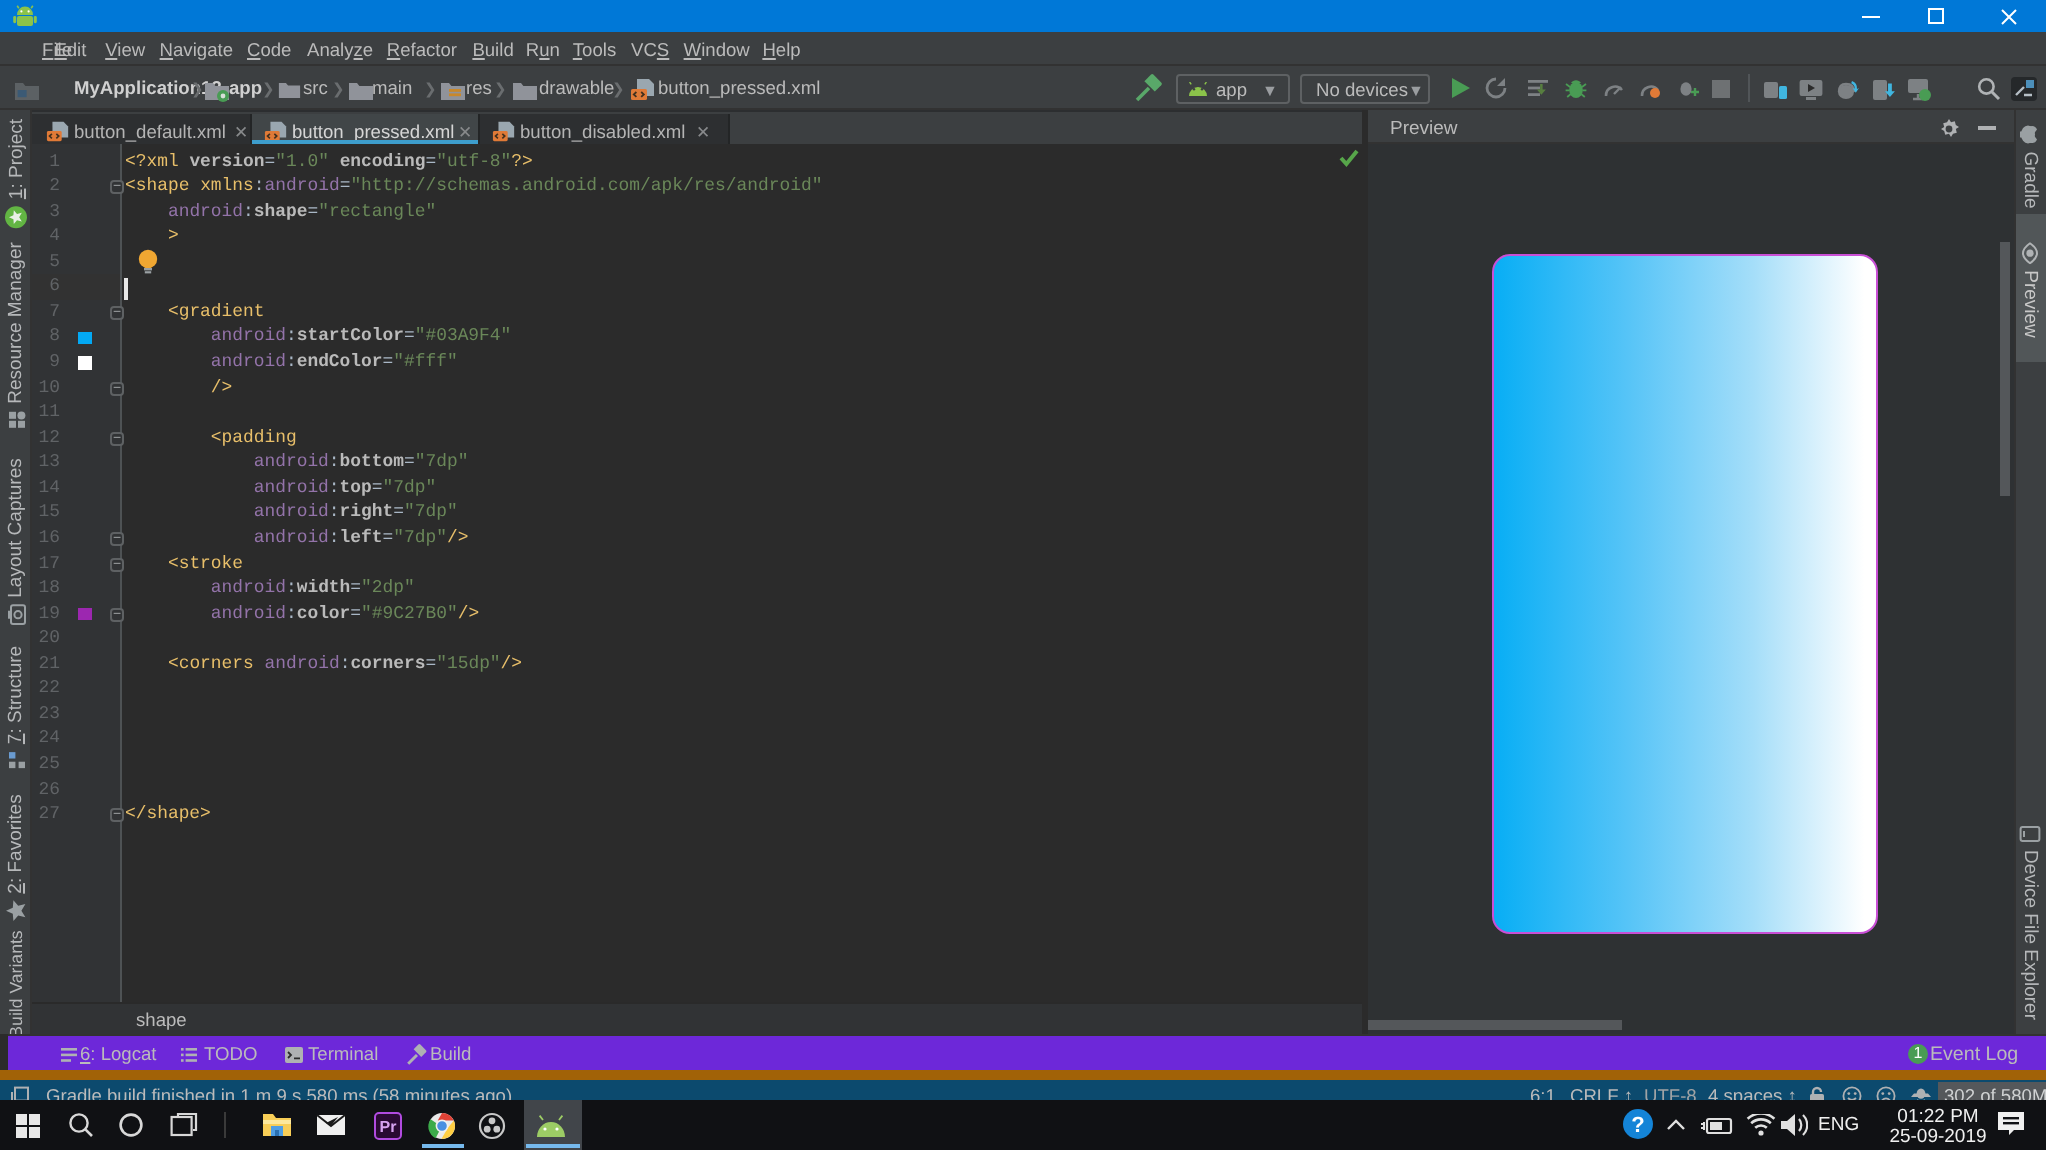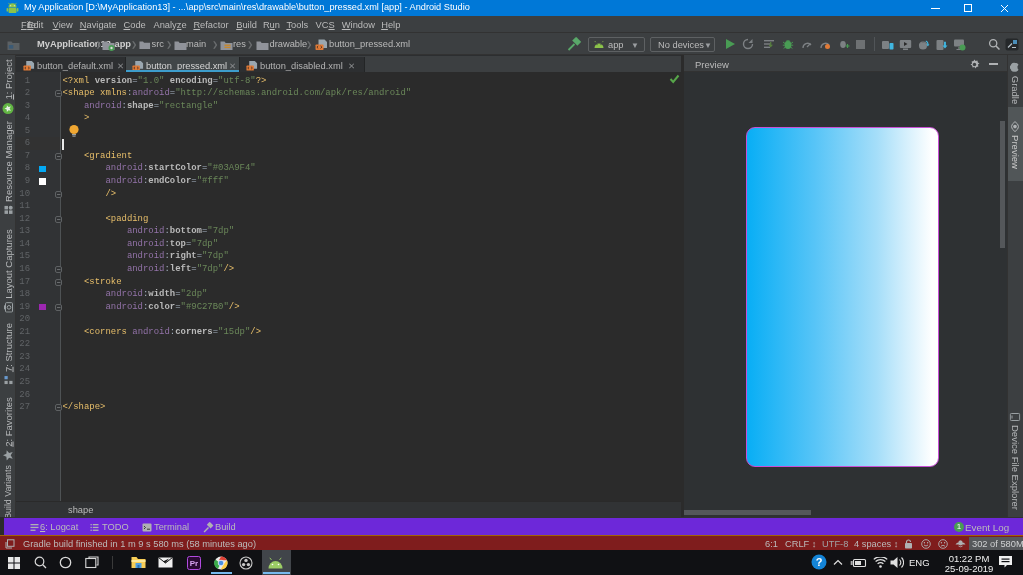--- a/index.html
+++ b/index.html
@@ -46,41 +46,40 @@
           background:#313335; color:#9da0a2; font-size:7px; line-height:5px; text-align:center; }
   
   #pvheader { left:684px; top:55px; width:323px; height:17px; background:#3c3f41; border-bottom:1px solid #323232; }
   #pvbody { left:684px; top:72px; width:323px; height:445px; background:#2e3133; }
   #pvrect { left:62px; top:55px; width:193px; height:340px; border-radius:9px; border:1.5px solid #c94fd6;
             background:linear-gradient(to right,#08aef5,#56c4f7 35%,#a5def9 68%,#ffffff 97%); }
   #rstripe { left:1007px; top:55px; width:16px; height:462px; background:#3c3f41; border-left:1px solid #323232; }
   
   #crumb2 { left:16px; top:501px; width:665px; height:16px; background:#313335; border-top:1px solid #2a2a2a; }
   #twbar { left:4px; top:517px; width:1023px; height:18px; background:#6d28d9; border-top:1px solid #323232; }
-  #statusbar { left:0; top:535px; width:1023px; height:15px; background:#7f1d1d; border-top:1px solid #a16207; }
+  #statusbar { left:0; top:535px; width:1023px; height:15px; background:#0c4a6e; border-top:5px solid #a16207; }
   .sbtxt { position:absolute; font-size:9.3px; color:#bbbbbb; white-space:nowrap; }
   
   #taskbar { left:0; top:550px; width:1023px; height:25px; background:#101114; }
 </style>
 </head>
 <body>
 
 <div class="abs" id="title">
   <svg class="abs" style="left:6px;top:2px" width="13" height="13" viewBox="0 0 13 13">
     <g fill="#8bc34a">
         <path d="M3.4 2.1 L2.6 0.9 M9.6 2.1 L10.4 0.9" stroke="#8bc34a" stroke-width="0.8"></path>
     <path d="M2.5 5.5 a4 4.2 0 0 1 8 0 z"></path>
         <rect x="2.5" y="6" width="8" height="5" rx="1"></rect>
     <rect x="0.6" y="6" width="1.5" height="3.6" rx="0.7"></rect>
         <rect x="10.9" y="6" width="1.5" height="3.6" rx="0.7"></rect>
       </g>
     <circle cx="4.7" cy="3.7" r="0.55" fill="#fff"></circle>
       <circle cx="8.3" cy="3.7" r="0.55" fill="#fff"></circle>
   </svg>
-  <div class="abs txt">My Application [D:\MyApplication13] - ...\app\src\main\res\drawable\button_pressed.xml [app] - Android Studio</div>
   <div class="abs" style="left:931px;top:8px;width:9px;height:1px;background:#fff"></div>
   <div class="abs" style="left:964px;top:4px;width:7.5px;height:7.5px;border:1px solid #fff"></div>
   <svg class="abs" style="left:1000px;top:3.5px" width="9" height="9" viewBox="0 0 9 9">
     <path d="M1 1 L8 8 M8 1 L1 8" stroke="#fff" stroke-width="1"></path>
     </svg>
 </div>
 
 <div class="abs" id="menubar">
   <span class="mi" style="left:21px"><u>F</u>ile</span>
   <span class="mi" style="left:27.2px"><u>E</u>dit</span>

